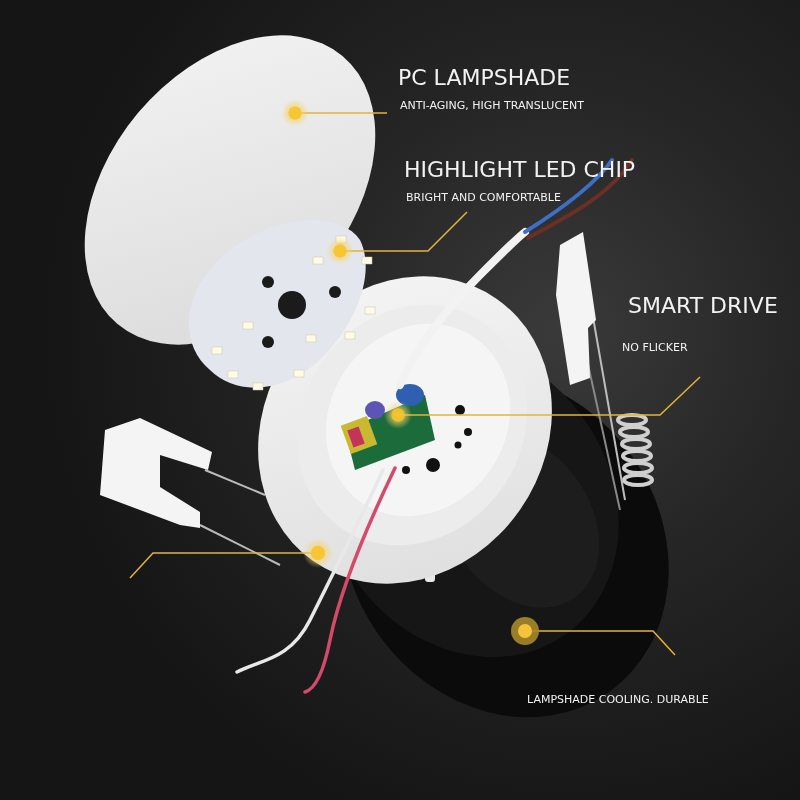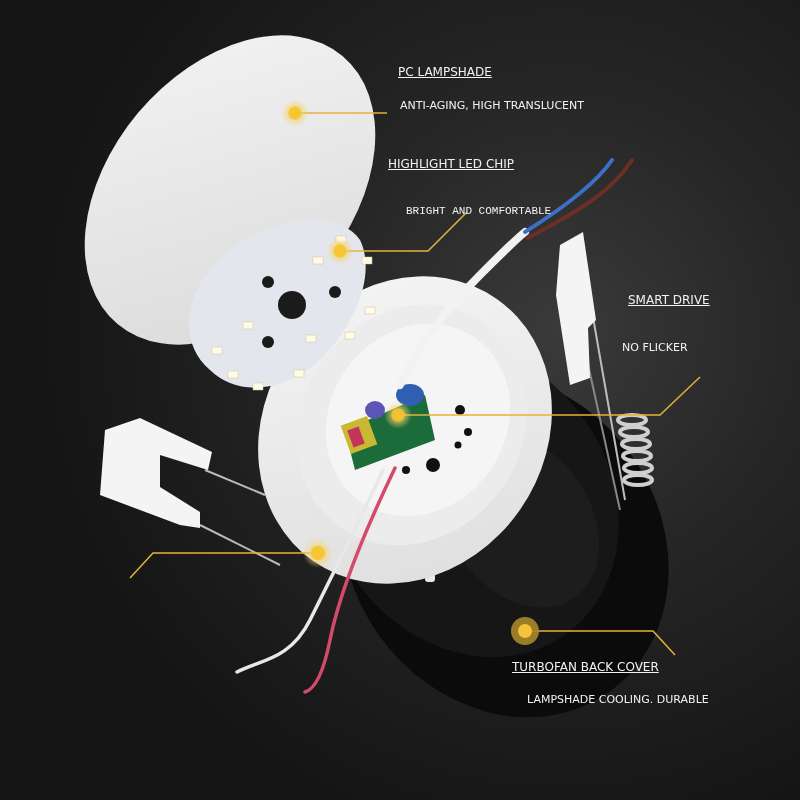--- a/index.html
+++ b/index.html
@@ -4,21 +4,21 @@
 <style>
   html, body { margin:0; padding:0; }
   body { width:800px; height:800px; overflow:hidden; }
   #stage {
     position:relative; width:800px; height:800px; overflow:hidden;
     background: radial-gradient(ellipse 520px 520px at 560px 330px, #3a3a3a 0%, #262626 45%, #151515 100%);
     font-family: "DejaVu Sans", "Liberation Sans", sans-serif;
   }
   svg.scene { position:absolute; left:0; top:0; }
   .label { position:absolute; color:#f2f2f2; white-space:nowrap; letter-spacing:0px; }
-  .title { font-size:12px; font-weight:normal;text-decoration:underline; }
+  .title { font-size:22px; font-weight:normal; }
   .sub { font-size:11px; }
 </style>
 </head>
 <body>
 
 <div id="stage">
 
   <svg class="scene" width="800" height="800" viewBox="0 0 800 800">
     <defs>
       <linearGradient id="shadeGrad" x1="0" y1="0" x2="1" y2="1">
@@ -130,23 +130,22 @@
       <circle cx="398" cy="415" r="14" fill="url(#dotGlow)"></circle>
       <circle cx="318" cy="553" r="15" fill="url(#dotGlow)"></circle>
       <circle cx="525" cy="631" r="14" fill="#a8882a" opacity="0.9"></circle>
       <circle cx="525" cy="631" r="7" fill="#f5c43a"></circle>
     </g>
   </svg>
 
   <div class="label title" style="left:398px; top:65px;">PC  LAMPSHADE</div>
   <div class="label sub" style="left:400px; top:99px;">ANTI-AGING, HIGH TRANSLUCENT</div>
 
-  <div class="label title" style="left:388px; top:157px;">HIGHLIGHT LED CHIP</div>
-  <div class="label sub" style="left:406px; top:205px;font-family:Liberation Mono, monospace;">BRIGHT AND COMFORTABLE</div>
+  <div class="label title" style="left:404px; top:157px;">HIGHLIGHT LED CHIP</div>
+  <div class="label sub" style="left:406px; top:191px;">BRIGHT AND COMFORTABLE</div>
 
   <div class="label title" style="left:628px; top:293px;">SMART DRIVE</div>
   <div class="label sub" style="left:622px; top:341px;">NO FLICKER</div>
 
 
-  <div class="label title" style="left:512px; top:660px;">TURBOFAN BACK COVER</div>
   <div class="label sub" style="left:527px; top:693px;">LAMPSHADE COOLING. DURABLE</div>
 
 </div>
 
 </body></html>

